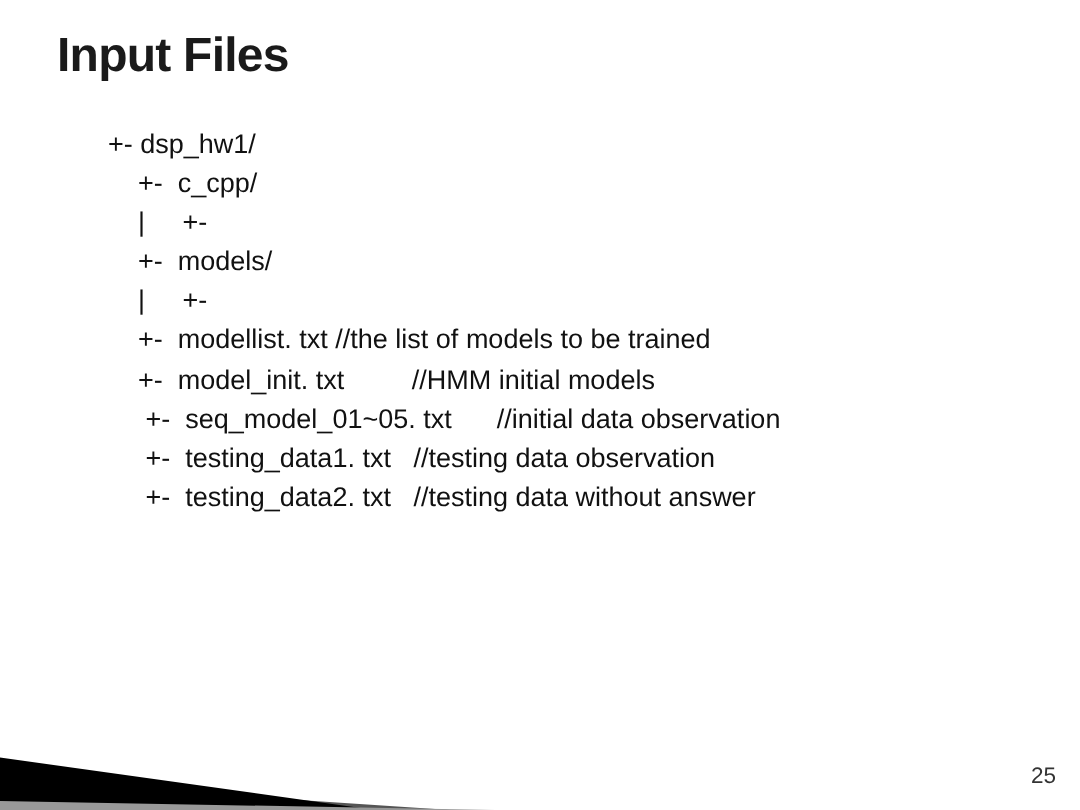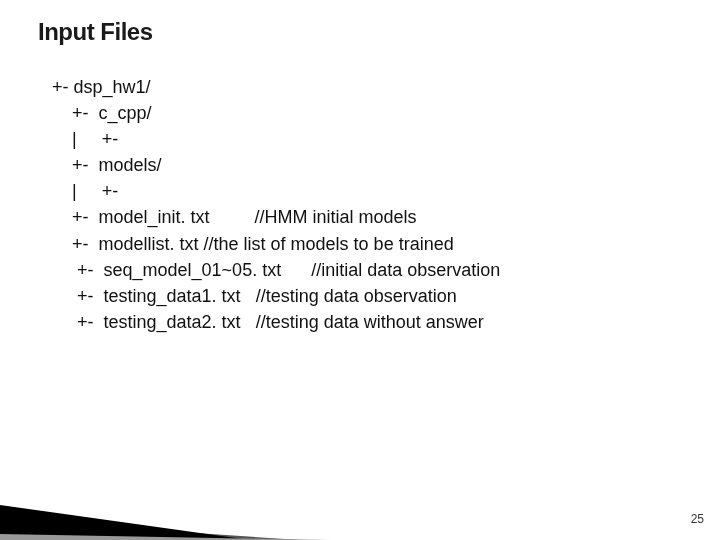--- a/index.html
+++ b/index.html
@@ -9,46 +9,47 @@
     }
     body {
       width: 720px;
       height: 540px;
       background: #ffffff;
       font-family: "Segoe UI", Tahoma, sans-serif;
       position: relative;
       overflow: hidden;
     }
     .title {
-      font-size: 24px;
+      font-size: 32px;
       font-weight: 700;
       color: #1a1a1a;
       padding: 18px 0 0 38px;
       letter-spacing: -0.5px;
     }
     .content {
       padding: 28px 0 0 52px;
       font-size: 18px;
       line-height: 1.45;
       color: #111;
+      margin-left: 20px;
     }
     .line {
       white-space: pre;
     }
     .file {
       display: inline;
     }
     .comment {
       display: inline;
     }
     .page-number {
       position: absolute;
       bottom: 14px;
       right: 16px;
-      font-size: 12px;
+      font-size: 15px;
       color: #333;
     }
     .wedge-container {
       position: absolute;
       left: 0;
       bottom: 0;
       width: 340px;
       height: 80px;
       pointer-events: none;
     }
@@ -60,22 +61,22 @@
 <body>
 
 <h1 class="title">Input Files</h1>
 
 <div class="content">
   <div class="line"><span>+- </span><span class="file">dsp_hw1/</span><span class="comment"></span></div>
   <div class="line"><span>    +-  </span><span class="file">c_cpp/</span><span class="comment"></span></div>
   <div class="line"><span>    |     +-</span><span class="file"></span><span class="comment"></span></div>
   <div class="line"><span>    +-  </span><span class="file">models/</span><span class="comment"></span></div>
   <div class="line"><span>    |     +-</span><span class="file"></span><span class="comment"></span></div>
+  <div class="line"><span>    +-  </span><span class="file">modellist. txt </span><span class="comment">//the list of models to be trained</span></div>
   <div class="line"><span>    +-  </span><span class="file">model_init. txt         </span><span class="comment">//HMM initial models</span></div>
-  <div class="line"><span>    +-  </span><span class="file">modellist. txt </span><span class="comment">//the list of models to be trained</span></div>
   <div class="line"><span>     +-  </span><span class="file">seq_model_01~05. txt      </span><span class="comment">//initial data observation</span></div>
   <div class="line"><span>     +-  </span><span class="file">testing_data1. txt   </span><span class="comment">//testing data observation</span></div>
   <div class="line"><span>     +-  </span><span class="file">testing_data2. txt   </span><span class="comment">//testing data without answer</span></div>
 </div>
 
 <div class="wedge-container">
   <svg width="340" height="80" viewBox="0 0 340 80">
     <polygon points="0,80 0,60 300,80" fill="#555555"></polygon>
     <polygon points="0,80 0,45 250,80" fill="#000000"></polygon>
     <polygon points="0,80 0,74 330,80" fill="#999999"></polygon>

